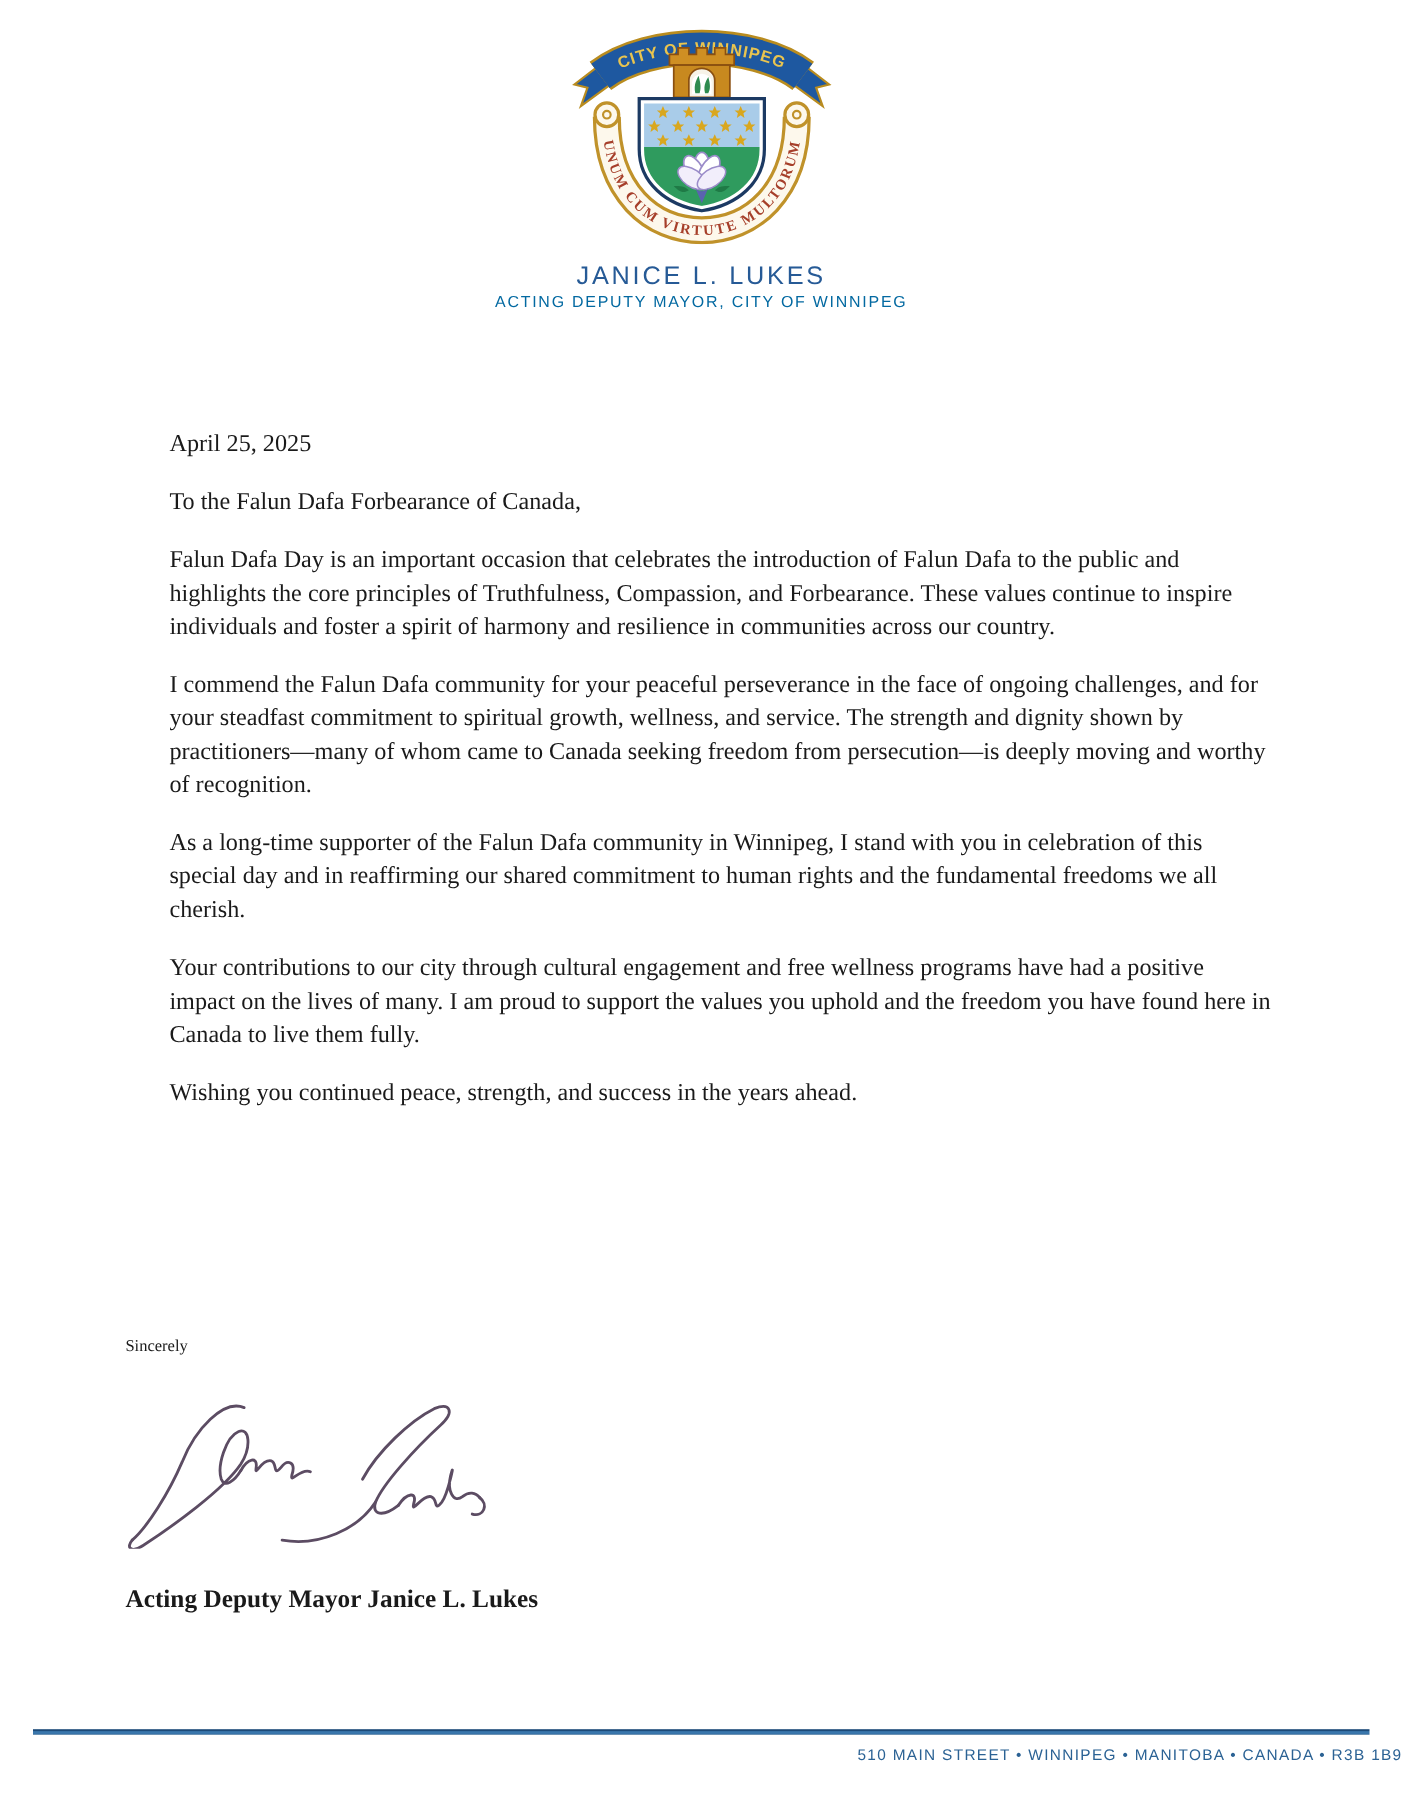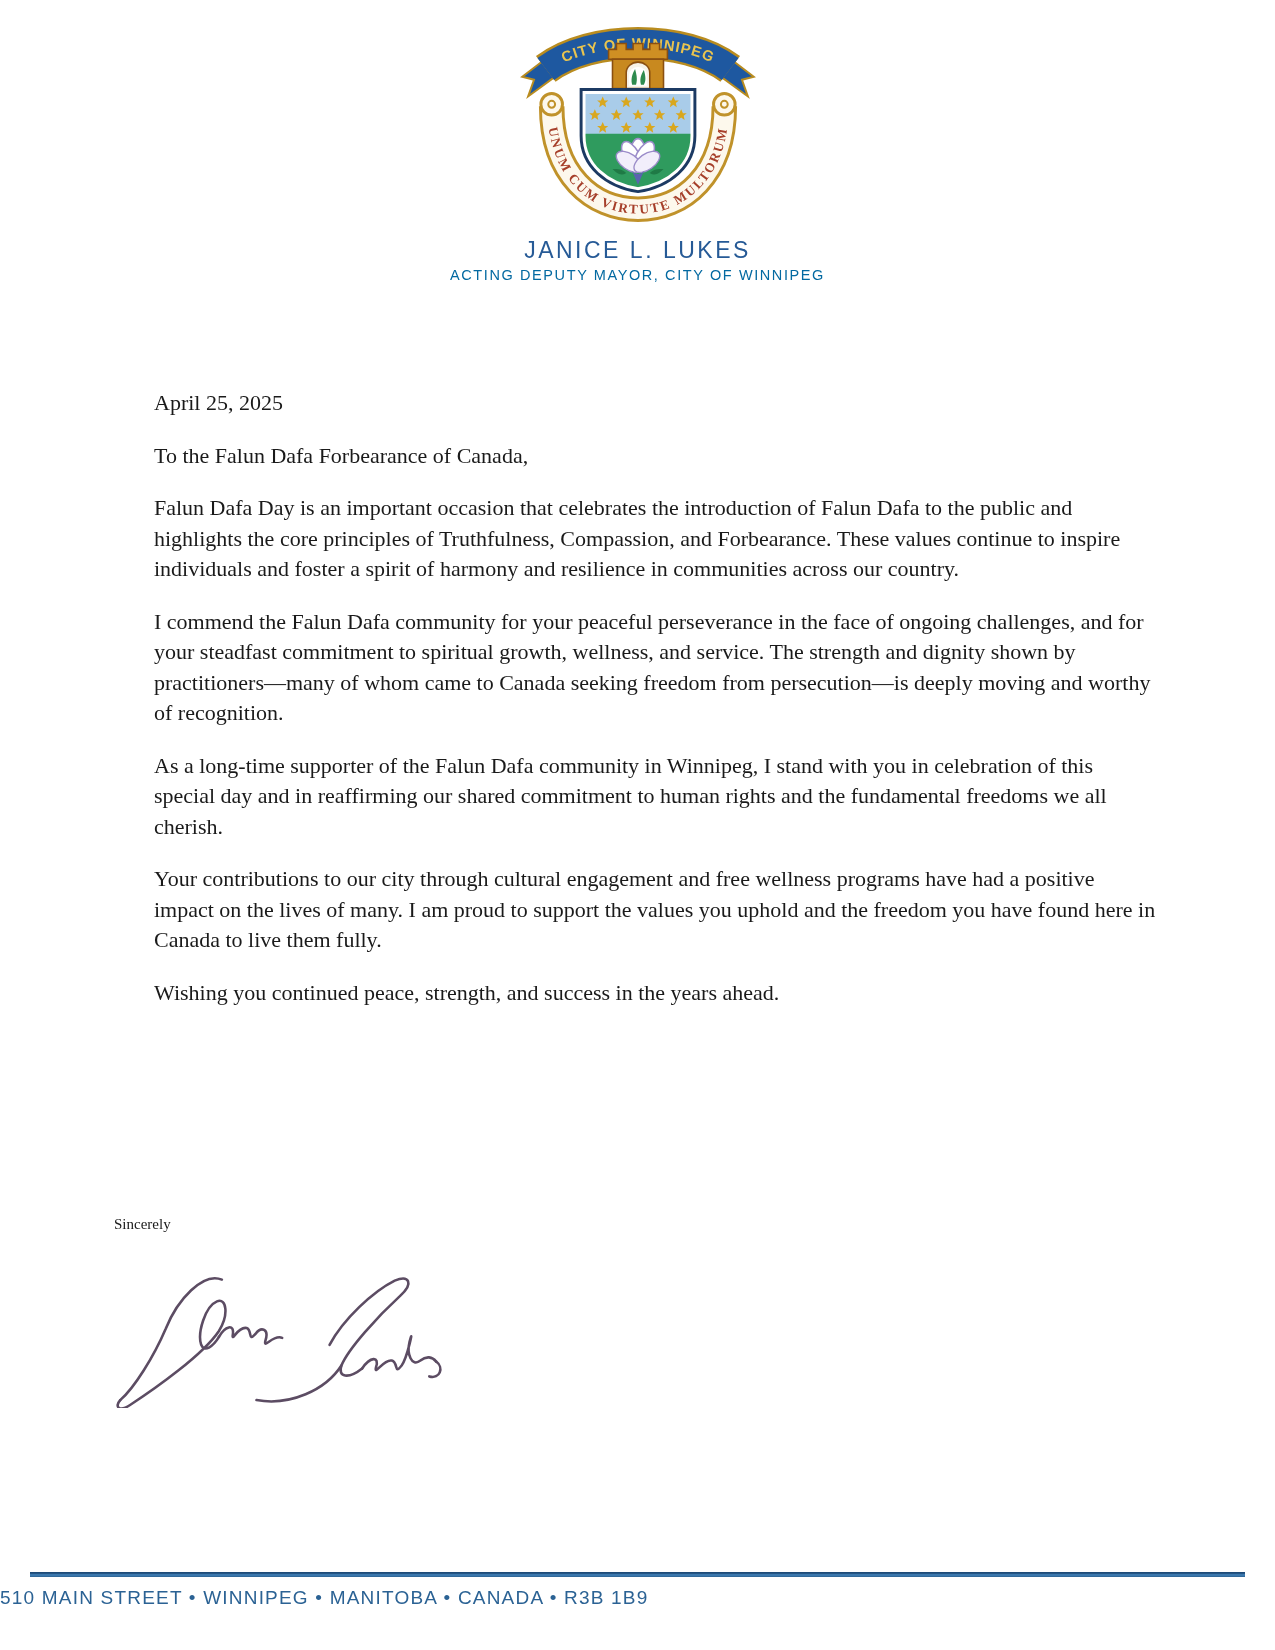--- a/index.html
+++ b/index.html
@@ -51,23 +51,23 @@
     font-size:23px; font-weight:bold;
   }
   
   .footer-line {
     position:absolute; left:30px; top:1572px;
     width:1215px; height:5px;
     background:linear-gradient(to bottom, #1c4a78 0%, #1c4a78 25%, #3a77ad 45%, #3a77ad 75%, #2a608f 100%);
   }
   .footer-address {
     position:absolute; top:1587px; left:0; width:100%;
-    text-align:left;
+    text-align:right;
     font-family:"Liberation Sans", sans-serif;
-    font-size:19px; letter-spacing:1.2px;
+    font-size:14px; letter-spacing:1.2px;
     color:#2b6294;
   }
 </style>
 </head>
 <body>
 
 <div class="page">
 
   <div class="crest-wrap">
     <svg viewBox="0 0 260 210" width="258" height="206">
@@ -163,17 +163,18 @@
   <svg class="signature" viewBox="0 0 380 160" fill="none" stroke="#5c4c63" stroke-width="2.6" stroke-linecap="round">
     <path d="M117,30 C98,22 72,50 60,80 C48,108 28,140 14,152"></path>
     <path d="M14,152 C8,159 13,164 24,157 C50,140 98,106 114,82 C124,66 122,48 112,52 C100,57 92,84 96,96 C99,104 108,98 114,88"></path>
     <path d="M114,88 C120,77 130,74 128,86 C127,94 133,77 142,79 C148,81 143,94 151,85 C157,77 165,80 161,92 C159,101 169,85 178,89"></path>
     <path d="M226,96 C240,70 270,42 292,31 C307,25 311,34 298,46 C274,68 245,100 238,117 C234,129 245,131 259,120"></path>
     <path d="M259,120 C267,108 277,107 273,119 C271,128 281,110 289,112 C296,114 291,127 299,117 C305,109 312,74 307,93 C304,105 309,119 318,112 C324,107 330,108 334,113"></path>
     <path d="M334,113 C342,119 338,131 327,128"></path>
     <path d="M238,117 C222,142 186,158 152,152"></path>
   </svg>
 
+  <div class="signoff-name">Acting Deputy Mayor Janice L. Lukes</div>
 
   <div class="footer-line"></div>
   <div class="footer-address">510 MAIN STREET • WINNIPEG • MANITOBA • CANADA • R3B 1B9</div>
 
 </div>
 
 </body></html>

